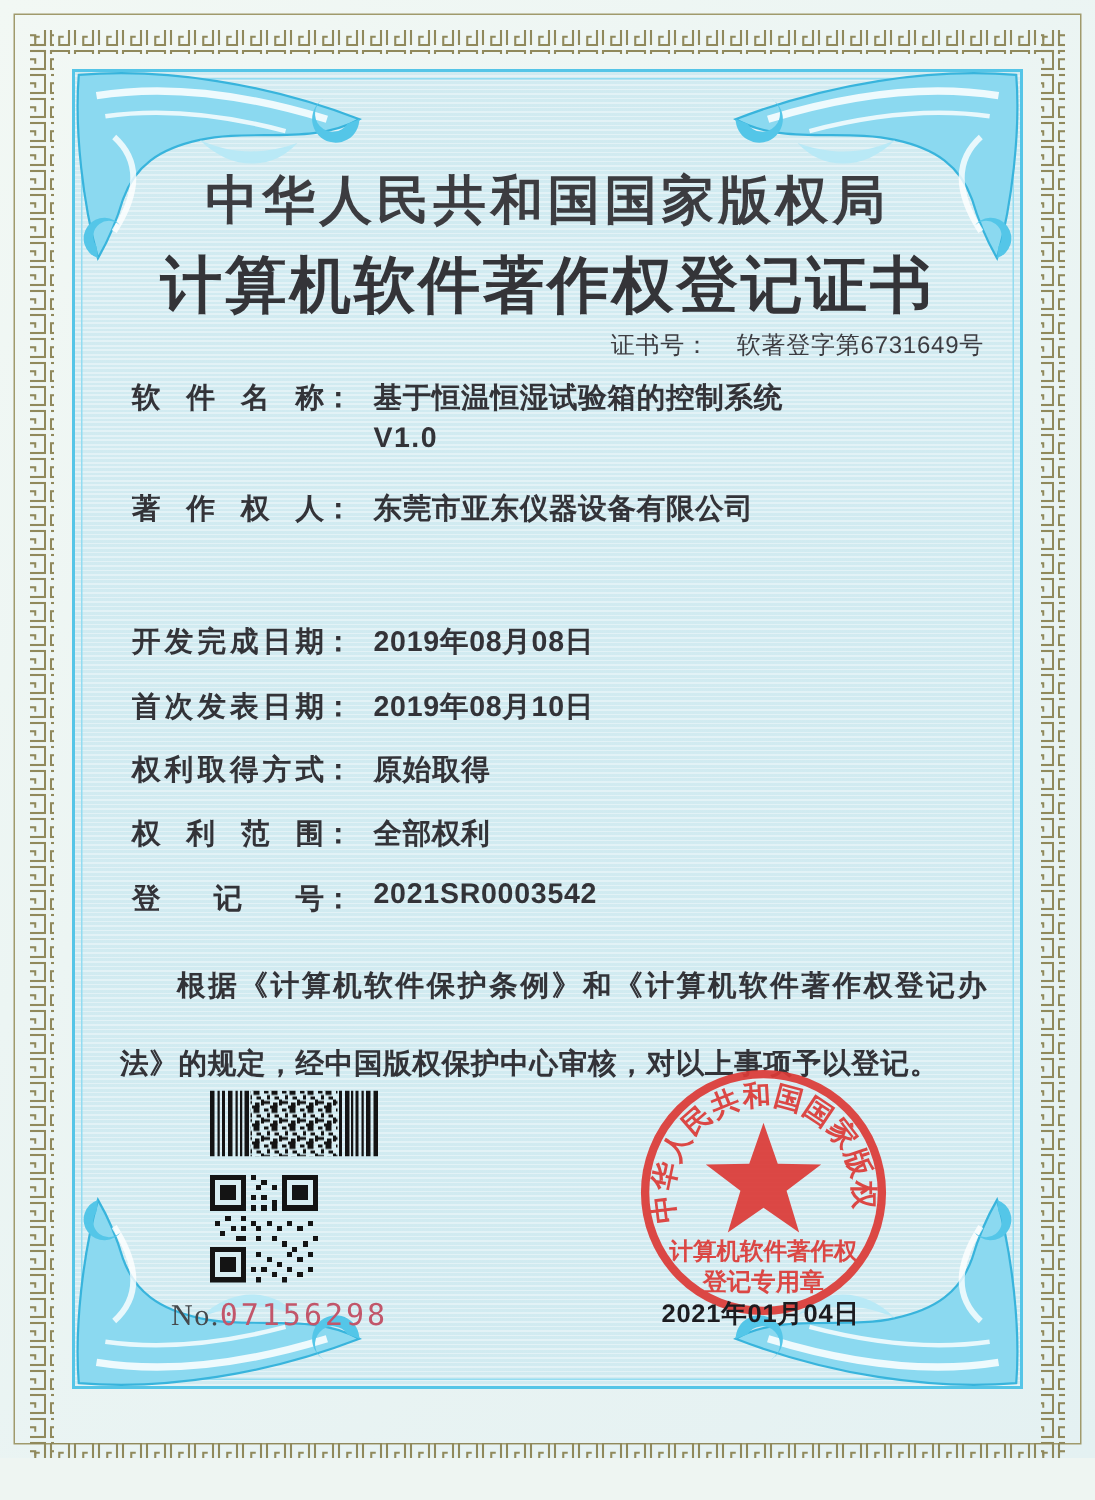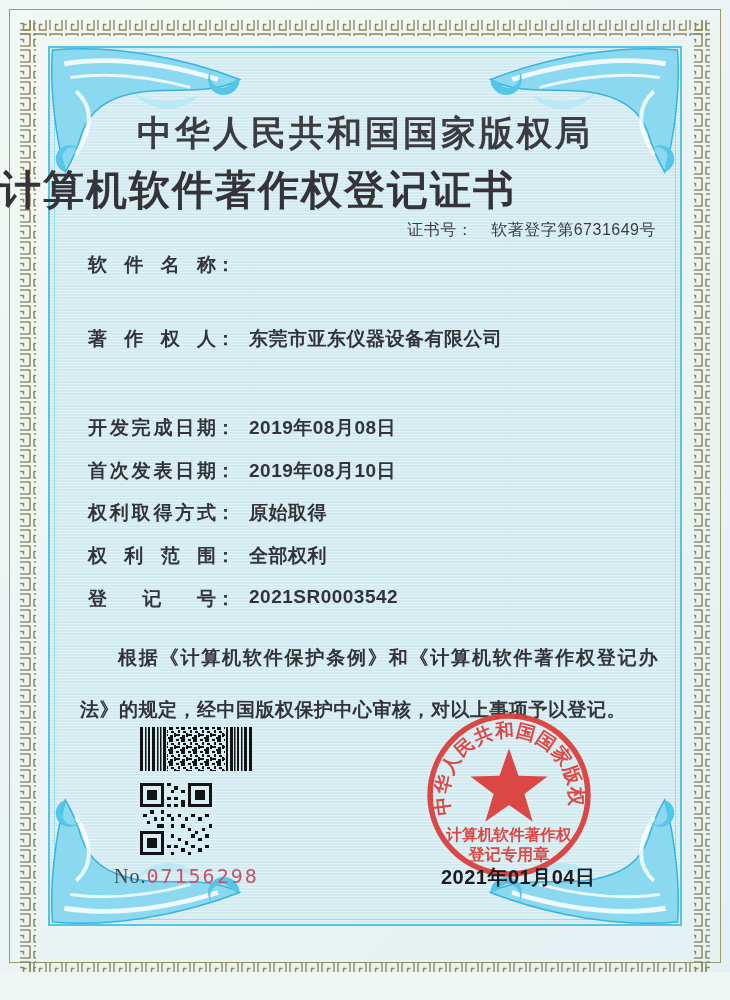--- a/index.html
+++ b/index.html
@@ -37,21 +37,21 @@
   .corner.bl { left:50px; bottom:48px; transform:scaleY(-1); }
   .corner.br { right:50px; bottom:48px; transform:scale(-1,-1); }
 
   
   .authority {
     position:absolute; left:0; right:0; top:110px; text-align:center;
     font-family:"Liberation Serif","DejaVu Serif",serif;
     font-size:35px; font-weight:700; letter-spacing:3px; color:#3c3c40;
   }
   .cert-title {
-    position:absolute; left:0; right:0; top:163px; 
+    position:absolute; left:0; right:0; top:163px; text-align:center;
     font-family:Liberation Mono, monospace;
     font-size:41px; font-weight:700; letter-spacing:2px; color:#343438;
   }
   .certno-line {
     position:absolute; right:74px; top:220px;
     font-size:16px; font-weight:400; color:#3d3d42; letter-spacing:.5px;
   }
   .certno-line .gap { display:inline-block; width:18px; }
 
   .field-row { position:absolute; left:88px; display:flex; align-items:flex-start;
@@ -76,21 +76,21 @@
   }
   .serial .num {
     font-family:"DejaVu Sans Mono","Liberation Mono",monospace;
     color:#c2566a; letter-spacing:2px; 
   }
 
   
   .seal { position:absolute; left:424px; top:710px; width:170px; height:170px; opacity:.92; }
   .issue-date {
     position:absolute; left:441px; top:864px;
-    font-size:20px; font-weight:700; color:#1c1c20; letter-spacing:.5px;
+    font-size:17px; font-weight:700; color:#1c1c20; letter-spacing:.5px;
   }
 </style>
 </head>
 <body>
 
 <div class="page">
 
   <div class="inner-bg"></div>
   <div class="outer-rule"></div>
 
@@ -151,20 +151,21 @@
 
   <div class="authority">中华人民共和国国家版权局</div>
   <div class="cert-title">计算机软件著作权登记证书</div>
   <div class="certno-line">
     <span>证书号：</span><span class="gap"></span><span>软著登字第6731649号</span>
   </div>
 
   <div class="field-row" style="top:252px">
     <span class="field-label">软件名称</span>
       <span class="field-colon">：</span>
+    <span class="field-value"><span>基于恒温恒湿试验箱的控制系统</span><span class="line2">V1.0</span></span>
   </div>
   <div class="field-row" style="top:326px">
     <span class="field-label">著作权人</span>
       <span class="field-colon">：</span>
     <span class="field-value">东莞市亚东仪器设备有限公司</span>
   </div>
   <div class="field-row" style="top:415px">
     <span class="field-label">开发完成日期</span>
       <span class="field-colon">：</span>
     <span class="field-value">2019年08月08日</span>

